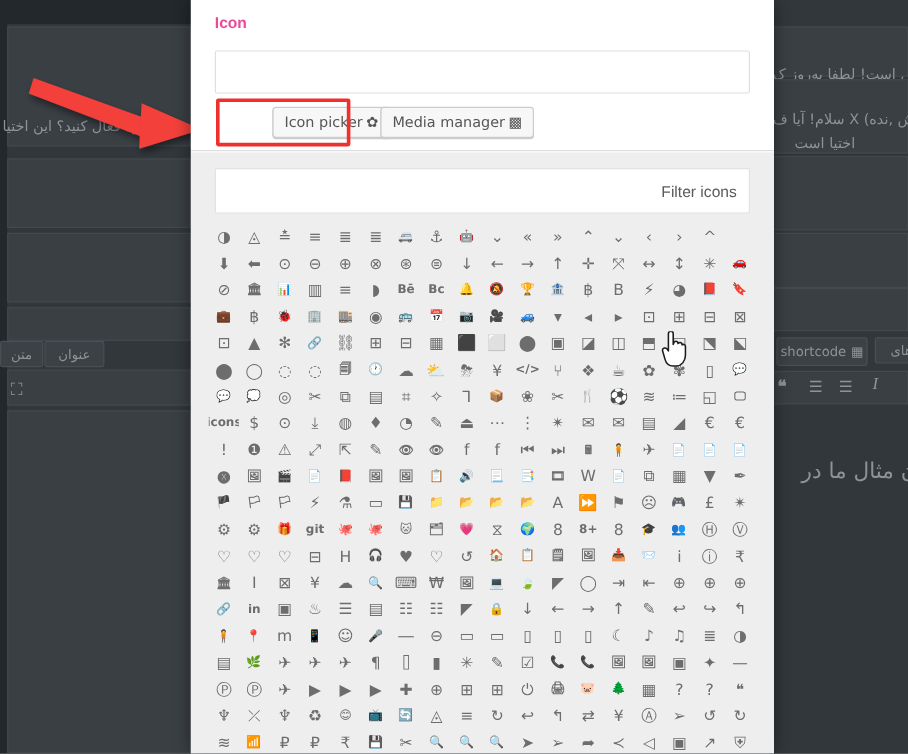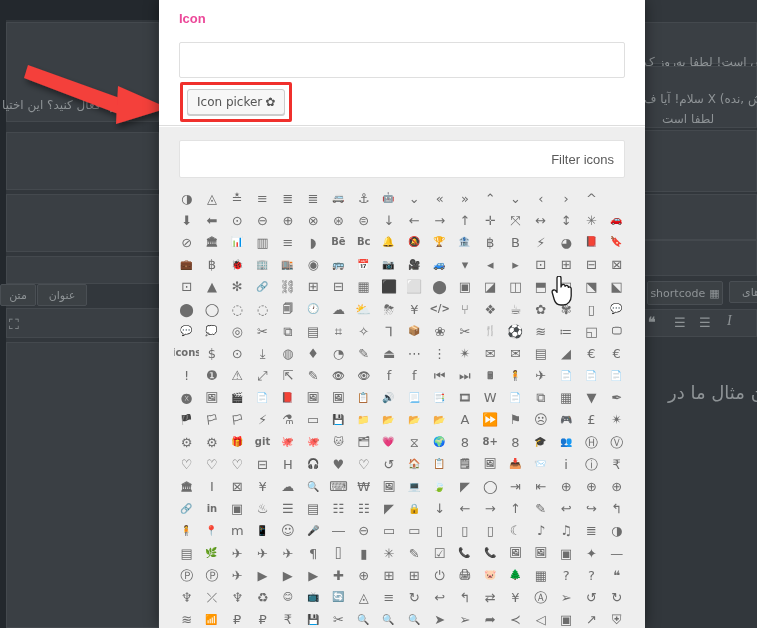--- a/index.html
+++ b/index.html
@@ -36,21 +36,21 @@
               border-bottom:1px solid #dddddd;box-sizing:border-box;}
   #icon-label{position:absolute;left:20px;top:11px;font-size:13px;font-weight:bold;color:#ec4899;}
   #icon-input{position:absolute;left:20px;top:42px;width:446px;height:36px;box-sizing:border-box;
               border:1px solid #dfdfdf;background:#fff;border-radius:2px;font-size:13px;
               padding:0 8px;color:#32373c;outline:none;
               font-family:"Liberation Sans",sans-serif;}
   .wpbtn{position:absolute;height:26px;box-sizing:border-box;background:#f7f7f7;
          border:1px solid #cccccc;border-radius:3px;color:#555;font-size:12px;
          display:flex;align-items:center;justify-content:center;gap:3px;padding:12px 9px;
          box-shadow:0 1px 0 #cccccc;cursor:pointer;
-         font-family:"DejaVu Sans","Liberation Sans",sans-serif;}
+         font-family:"DejaVu Sans","Liberation Sans",sans-serif;margin-left:40px;}
   #btn-iconpicker{left:28px;top:89px;}
   #btn-mediamanager{left:118px;top:89px;}
   #picker-highlight{position:absolute;left:21px;top:82px;width:112px;height:40px;
                     border:3px solid #f0302c;border-radius:2px;box-sizing:border-box;
                     pointer-events:none;}
 
   
   #picker-body{position:absolute;left:0;top:127px;width:486px;height:501px;background:#eeeeee;}
   #filter-wrap{position:absolute;left:20px;top:13px;width:446px;height:38px;}
   #filter-input{width:100%;height:100%;box-sizing:border-box;border:1px solid #e2e2e2;
@@ -77,21 +77,21 @@
 <div id="backdrop">
   <div id="bd-topbar"></div>
   <div id="bd-left-rail"></div>
   <div id="bd-right-rail"></div>
 
   <div class="bd-box" style="left:641px;top:22px;width:116px;height:42px;"></div>
   <div class="bd-text" style="left:644px;top:55px;">س است! لطفا به‌روز ک</div>
 
   <div class="bd-box" style="left:641px;top:66px;width:116px;height:62px;"></div>
   <div class="bd-text" style="left:644px;top:92px;">ش ,نده) X سلام! آیا ف</div>
-  <div class="bd-text" style="left:662px;top:112px;">لطفا است</div>
+  <div class="bd-text" style="left:662px;top:112px;">اختیا است</div>
 
   <div class="bd-box" style="left:641px;top:130px;width:116px;height:62px;"></div>
   <div class="bd-box" style="left:641px;top:194px;width:116px;height:46px;"></div>
 
   <div class="bd-text bd-link" style="left:644px;top:248px;direction:ltr;">//localhost/wordpress</div>
   <div class="bd-box" style="left:641px;top:240px;width:116px;height:36px;"></div>
 
   <div class="bd-btn" style="left:647px;top:281px;width:76px;height:24px;text-align:center;">
     <span>shortcode</span>
     <span>▦</span>
@@ -140,20 +140,24 @@
 </svg>
 
 <div id="panel">
 
   <div id="panel-head">
     <div id="icon-label">Icon</div>
     <input id="icon-input" type="text" placeholder="" style="">
     <button class="wpbtn" id="btn-iconpicker">
       <span>Icon picker</span>
       <span>✿</span>
+    </button>
+    <button class="wpbtn" id="btn-mediamanager">
+      <span>Media manager</span>
+      <span>▩</span>
     </button>
     <div id="picker-highlight"></div>
   </div>
 
   <div id="picker-body">
     <div id="filter-wrap">
       <input id="filter-input" type="text" placeholder="Filter icons" style="">
     </div>
     <div id="icon-grid">
         <div class="ico">◑</div>

